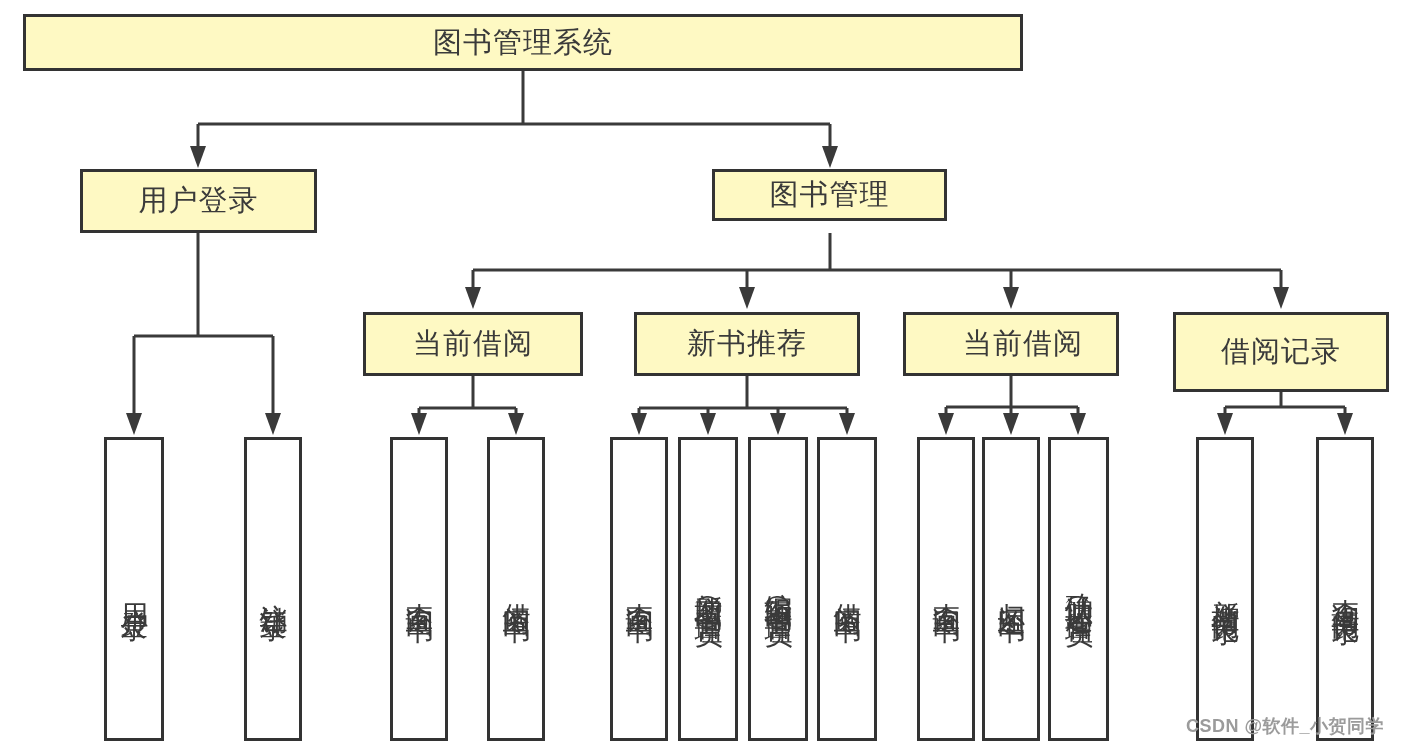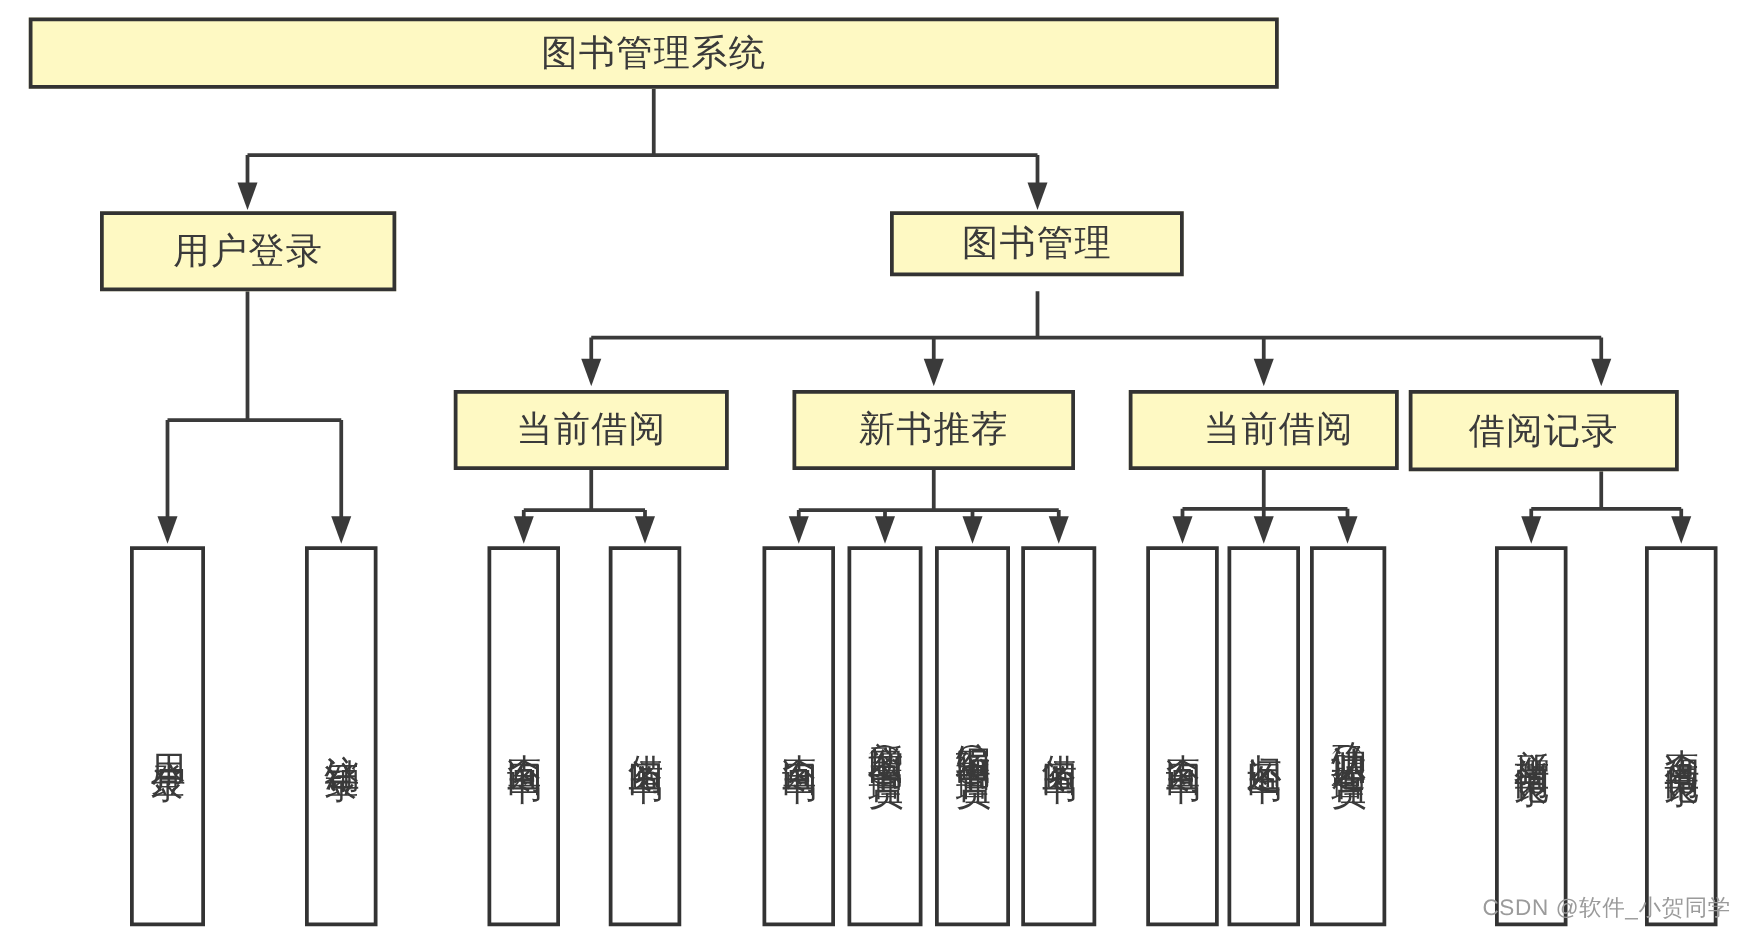--- a/index.html
+++ b/index.html
@@ -60,21 +60,21 @@
     top: 437px;
     height: 304px;
   }
   
   #n-root            { left: 23px;   top: 14px;  width: 1000px; height: 57px; }
   #n-user-login      { left: 80px;   top: 169px; width: 237px;  height: 64px; }
   #n-book-management { left: 712px;  top: 169px; width: 235px;  height: 52px; }
   #n-new-book-rec    { left: 363px;  top: 312px; width: 220px;  height: 64px; }
   #n-book-borrowing  { left: 634px;  top: 312px; width: 226px;  height: 64px; }
   #n-current-borrow  { left: 903px;  top: 312px; width: 216px;  height: 64px; padding-left: 24px; }
-  #n-borrow-records  { left: 1127px; top: 312px; width: 216px;  height: 65px; }
+  #n-borrow-records  { left: 1173px; top: 312px; width: 216px;  height: 80px; }
 
   #lf-user-login       { left: 104px;  width: 60px; }
   #lf-logout           { left: 244px;  width: 58px; }
   #lf-query-books-rec  { left: 390px;  width: 58px; }
   #lf-borrow-books-rec { left: 487px;  width: 58px; }
   #lf-query-books-bb   { left: 610px;  width: 58px; }
   #lf-add-books        { left: 678px;  width: 60px; }
   #lf-edit-books       { left: 748px;  width: 60px; }
   #lf-borrow-books-bb  { left: 817px;  width: 60px; }
   #lf-query-books-cb   { left: 917px;  width: 58px; }
@@ -85,20 +85,21 @@
 
   .watermark {
     position: absolute;
     left: 1186px;
     top: 714px;
     font-size: 18px;
     letter-spacing: 0.5px;
     color: #9b9b9b;
     white-space: nowrap;
     z-index: 5;
+    font-weight: bold;
   }
 </style>
 </head>
 <body>
 
 <div class="canvas">
 
   <svg class="connectors" viewBox="0 0 1405 747" xmlns="http://www.w3.org/2000/svg">
 
     <g>

